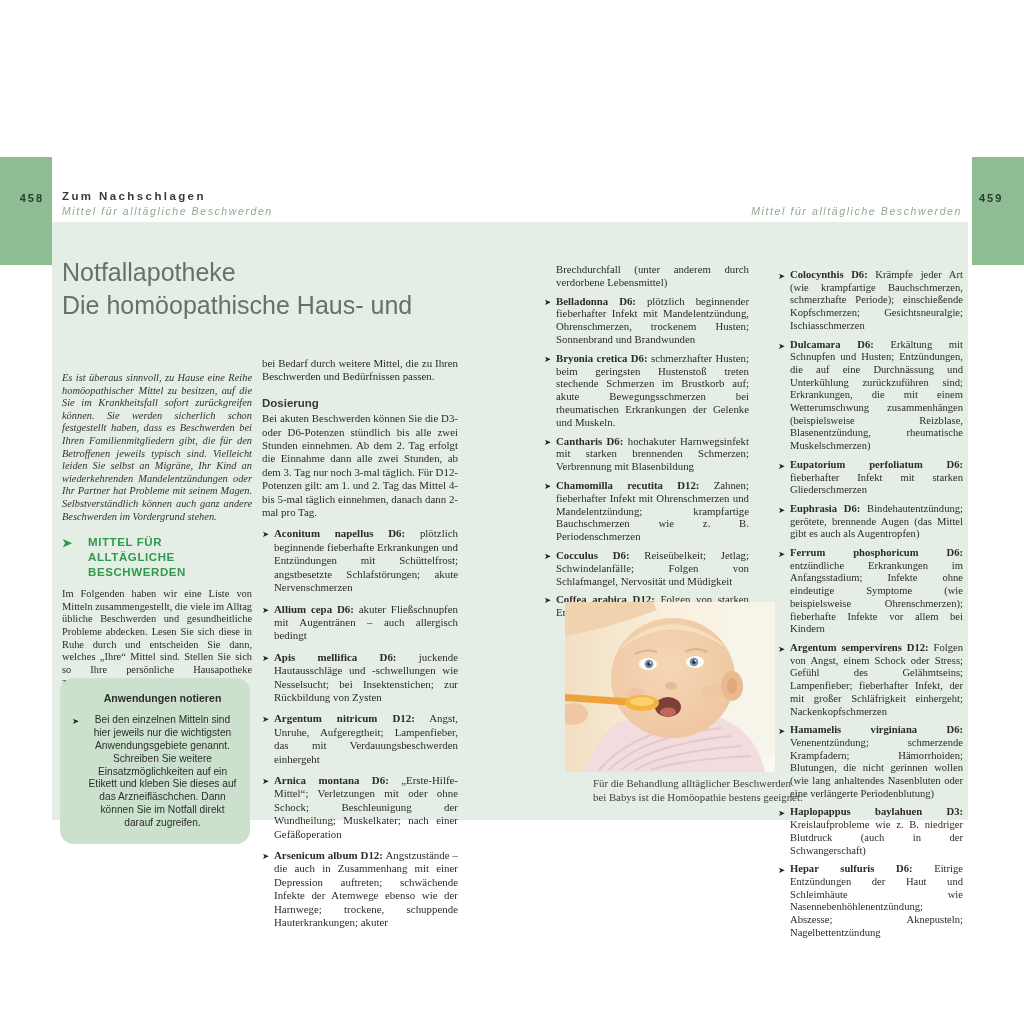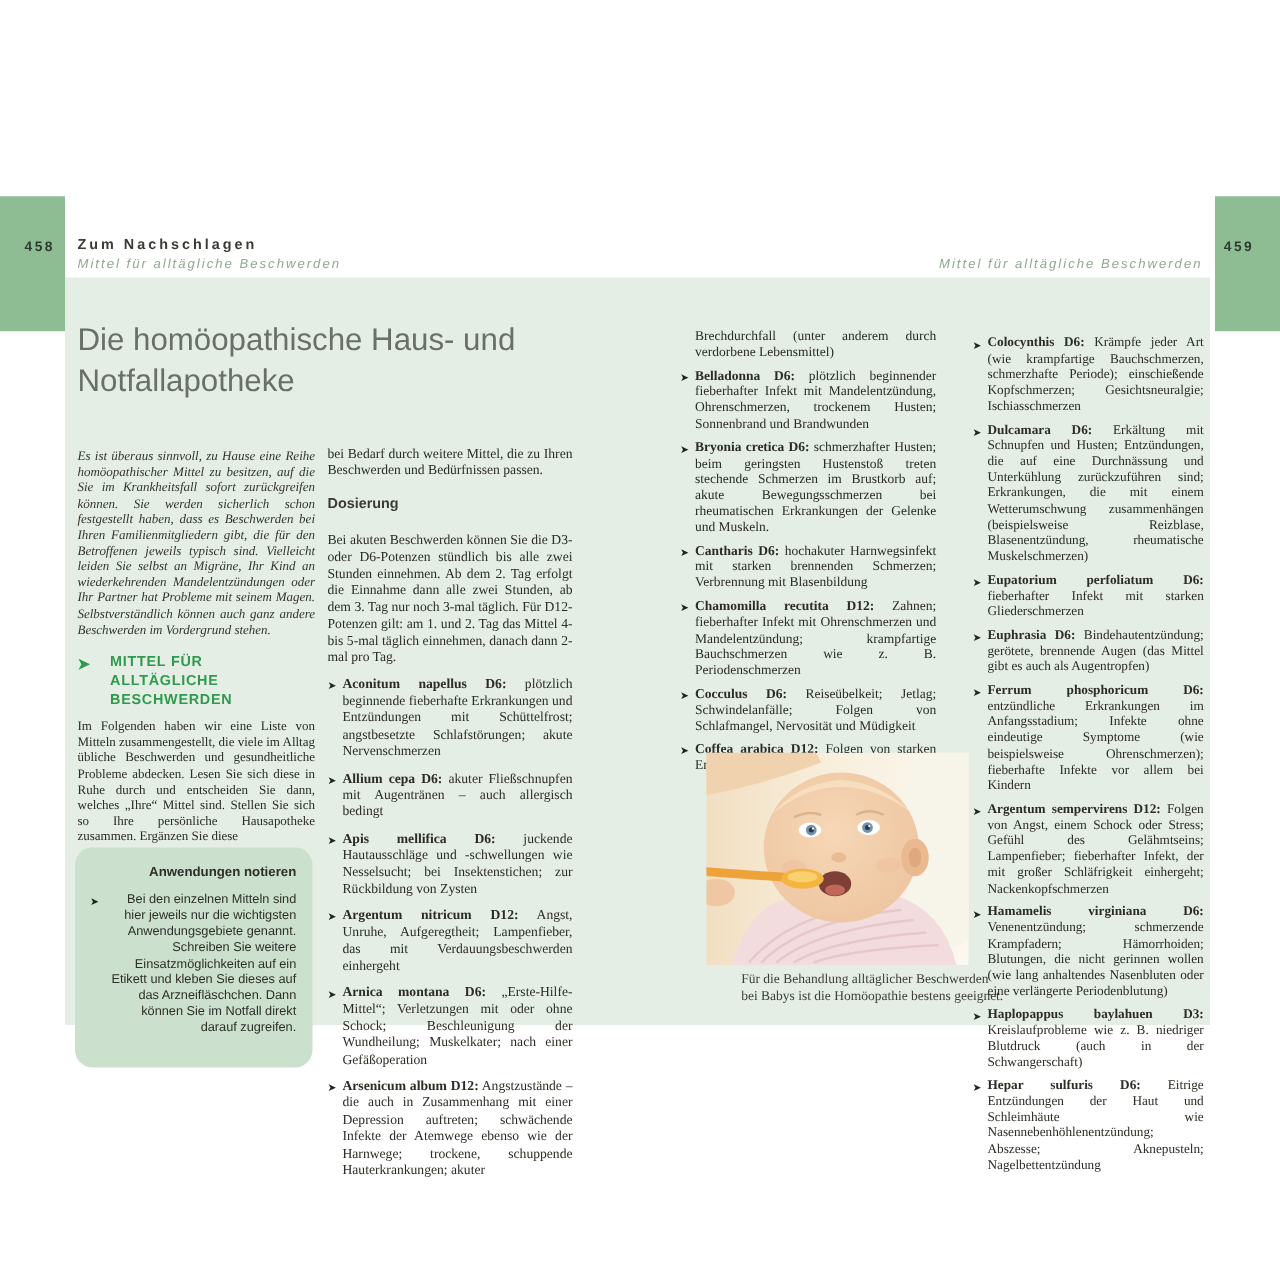--- a/index.html
+++ b/index.html
@@ -27,48 +27,48 @@
     font-size:10.5px;letter-spacing:1.6px;color:#90a890;white-space:nowrap;}
   .rh-left{left:62px;}
   .rh-right{right:62px;text-align:right;}
 
   
   .main-title{position:absolute;left:62px;top:256px;width:430px;
     font-family:"Liberation Sans",sans-serif;font-size:25px;line-height:33px;color:#6a6f69;}
 
   
   .col{position:absolute;text-align:justify;}
-  #l-col1{left:62px;top:360px;width:190px;font-size:10.4px;line-height:12.6px;}
+  #l-col1{left:62px;top:372px;width:190px;font-size:10.4px;line-height:12.6px;}
   #l-col2{left:262px;top:357px;width:196px;font-size:10.9px;line-height:13.4px;}
   #r-col1{left:544px;top:263px;width:205px;font-size:10.8px;line-height:12.8px;}
   #r-col2{left:778px;top:263px;width:185px;font-size:10.6px;line-height:12.7px;}
 
   .intro{font-style:italic;color:#34342c;}
 
   .sec-head{position:relative;margin:12px 0 8px;padding-left:26px;text-align:left;
     font-family:"Liberation Sans",sans-serif;font-weight:bold;font-size:11.5px;line-height:15px;
     letter-spacing:0.6px;color:#2f9a4d;}
   .sec-head .arr{position:absolute;left:0;top:1px;font-size:12px;color:#2f9a4d;}
 
   .subhead{font-family:"Liberation Sans",sans-serif;font-weight:bold;font-size:11.5px;
-    color:#3a3a31;margin:13px 0 16px;text-align:left;}
+    color:#3a3a31;margin:13px 0 2px;text-align:left;}
 
   .cont{padding-left:12px;}
   #l-col2 .cont{padding-left:0;}
 
   .remedy{position:relative;padding-left:12px;margin-top:6px;}
   #l-col2 .remedy{margin-top:8px;}
   .remedy .arr{position:absolute;left:0;top:1px;font-size:8.5px;color:#20251f;}
   .rname{font-weight:bold;}
 
   
   #note-box{position:absolute;left:60px;top:678px;width:190px;box-sizing:border-box;
-    background:#cbe0cd;border-radius:14px;padding:14px 13px 24px 12px;
+    background:#cbe0cd;border-radius:14px;padding:14px 13px 14px 12px;
     font-family:"Liberation Sans",sans-serif;font-size:10.2px;line-height:12.9px;
-    color:#2e2e28;text-align:right;}
+    color:#2e2e28;text-align:center;}
   .note-title{font-weight:bold;margin:0 0 9px 16px;font-size:10.6px;}
   .note-item{position:relative;padding-left:16px;}
   .note-item .arr{position:absolute;left:0;top:1px;font-size:8.5px;color:#20251f;}
 
   
   #photo{position:absolute;left:565px;top:602px;width:210px;height:170px;overflow:hidden;}
   #photo svg{display:block;}
   #photo-caption{position:absolute;left:565px;top:777px;width:212px;
     font-size:10.8px;line-height:13.5px;color:#3f3f38;text-align:left;margin-left:28px;}
 </style>
@@ -82,22 +82,22 @@
   <div class="corner right"></div>
 
   <div class="pagenum l">458</div>
   <div class="rh-title rh-left">Zum Nachschlagen</div>
   <div class="rh-sub rh-left">Mittel für alltägliche Beschwerden</div>
 
   <div class="pagenum r">459</div>
   <div class="rh-sub rh-right">Mittel für alltägliche Beschwerden</div>
 
   <div class="main-title">
+    <div>Notfallapotheke</div>
     <div>Die homöopathische Haus- und</div>
-    <div>Notfallapotheke</div>
   </div>
 
   <div class="col" id="l-col1">
     <div class="intro">Es ist überaus sinnvoll, zu Hause eine Reihe homöopathischer Mittel zu besitzen, auf die Sie im Krankheitsfall sofort zurückgreifen können. Sie werden sicherlich schon festgestellt haben, dass es Beschwerden bei Ihren Familienmitgliedern gibt, die für den Betroffenen jeweils typisch sind. Vielleicht leiden Sie selbst an Migräne, Ihr Kind an wiederkehrenden Mandelentzündungen oder Ihr Partner hat Probleme mit seinem Magen. Selbstverständlich können auch ganz andere Beschwerden im Vordergrund stehen.</div>
     <div class="sec-head">
       <span class="arr">➤</span>
       <span>MITTEL FÜR ALLTÄGLICHE BESCHWERDEN</span>
     </div>
     <div>Im Folgenden haben wir eine Liste von Mitteln zusammengestellt, die viele im Alltag übliche Beschwerden und gesundheitliche Probleme abdecken. Lesen Sie sich diese in Ruhe durch und entscheiden Sie dann, welches „Ihre“ Mittel sind. Stellen Sie sich so Ihre persönliche Hausapotheke zusammen. Ergänzen Sie diese</div>
   </div>

